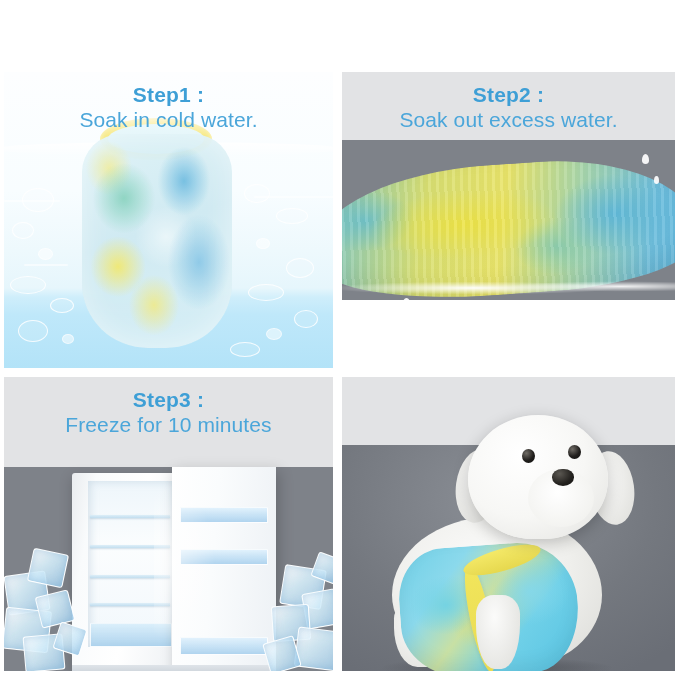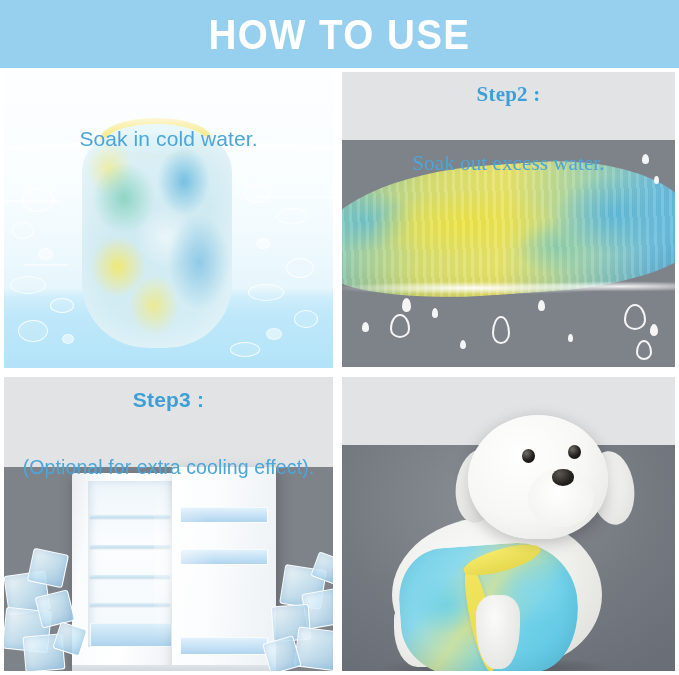--- a/index.html
+++ b/index.html
@@ -43,21 +43,21 @@
     white-space: nowrap;
     margin-top: 1px;
   }
 
   
   .panel {
     position: absolute;
     overflow: hidden;
   }
   .panel-tl { left: 4px;   top: 72px;  width: 329px; height: 296px; }
-  .panel-tr { left: 342px; top: 72px;  width: 333px; height: 295px; font-family: Liberation Serif, serif; }
+  .panel-tr { left: 342px; top: 72px;  width: 333px; height: 228px; }
   .panel-bl { left: 4px;   top: 377px; width: 329px; height: 294px; }
   .panel-br { left: 342px; top: 377px; width: 333px; height: 294px; }
 
   .caption {
     position: absolute;
     left: 0; right: 0; top: 0;
     z-index: 30;
     text-align: center;
     padding-top: 10px;
     pointer-events: none;
@@ -70,21 +70,20 @@
     line-height: 25px;
     letter-spacing: 0.2px;
   }
   .caption .step-desc {
     display: block;
     color: #4ba6da;
     font-weight: normal;
     font-size: 21px;
     line-height: 25px;
     letter-spacing: 0.1px;
-    margin-top: 44px;
   }
   .caption .step-desc.small {
     font-size: 19.5px;
     line-height: 23px;
   }
 
   
   .p1-bg {
     position: absolute; inset: 0;
     background:
@@ -372,23 +371,20 @@
     width: 230px; height: 22px;
     border-radius: 50%;
     background: radial-gradient(ellipse at 50% 50%, rgba(40,42,46,0.45), rgba(40,42,46,0) 72%);
   }
 </style>
 </head>
 <body>
 
 <div id="page">
 
-  <div class="header-banner">
-    <div class="header-title">HOW TO USE</div>
-  </div>
 
   <div class="panel panel-tl">
     <div class="p1-bg"></div>
     <div class="p1-surface"></div>
 
     <div class="bubble" style="left:18px;  top:116px; width:30px; height:22px;"></div>
     <div class="bubble" style="left:8px;   top:150px; width:20px; height:15px;"></div>
     <div class="bubble filled" style="left:34px; top:176px; width:13px; height:10px;"></div>
     <div class="bubble" style="left:6px;   top:204px; width:34px; height:16px;"></div>
     <div class="bubble" style="left:46px;  top:226px; width:22px; height:13px;"></div>
@@ -404,20 +400,21 @@
     <div class="bubble" style="left:226px; top:270px; width:28px; height:13px;"></div>
     <div class="streak" style="left:0px;   top:128px; width:56px;"></div>
     <div class="streak" style="left:250px; top:124px; width:80px;"></div>
     <div class="streak" style="left:20px;  top:192px; width:44px;"></div>
 
     <div class="shirt-collar"></div>
     <div class="shirt-collar-inner"></div>
     <div class="shirt"></div>
 
     <div class="caption">
+      <span class="step-label">Step1 :</span>
       <span class="step-desc">Soak in cold water.</span>
     </div>
   </div>
 
   <div class="panel panel-tr">
     <div class="p2-bg"></div>
     <div class="p2-head"></div>
 
     <div class="cloth"></div>
     <div class="cloth-shade"></div>
@@ -471,21 +468,21 @@
 
     <div class="ice-cube" style="left:278px; top:190px; width:40px; height:38px; transform:rotate(9deg);"></div>
     <div class="ice-cube" style="left:300px; top:214px; width:32px; height:34px; transform:rotate(-10deg);"></div>
     <div class="ice-cube" style="left:268px; top:228px; width:36px; height:34px; transform:rotate(-4deg);"></div>
     <div class="ice-cube" style="left:292px; top:252px; width:42px; height:38px; transform:rotate(7deg);"></div>
     <div class="ice-cube" style="left:262px; top:262px; width:30px; height:30px; transform:rotate(-16deg);"></div>
     <div class="ice-cube" style="left:310px; top:178px; width:24px; height:24px; transform:rotate(20deg);"></div>
 
     <div class="caption">
       <span class="step-label">Step3 :</span>
-      <span class="step-desc small">(Optional for extra cooling effect).</span>
+      <span class="step-desc">Freeze for 10 minutes</span>
     </div>
   </div>
 
   <div class="panel panel-br">
     <div class="p4-bg"></div>
     <div class="p4-head"></div>
 
     <div class="dog-floor-shadow"></div>
     <div class="dog-body"></div>
     <div class="dog-leg back"></div>

